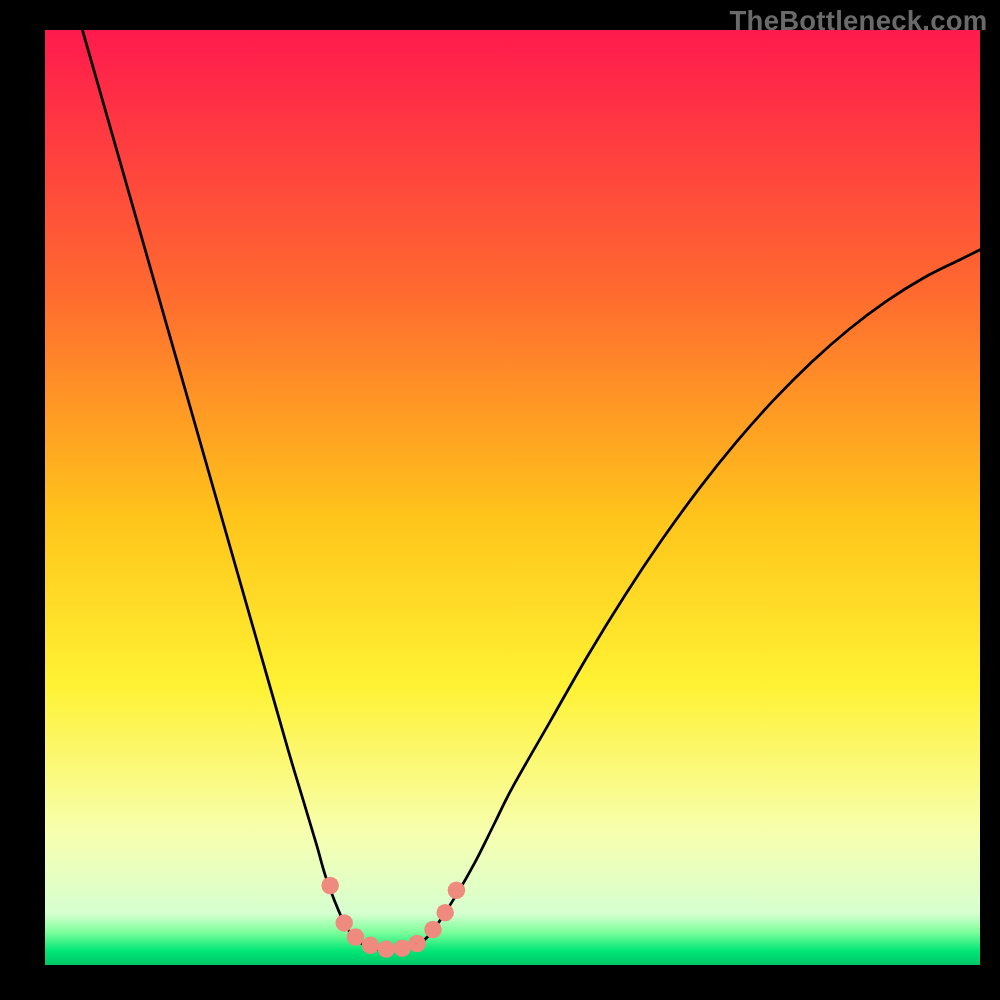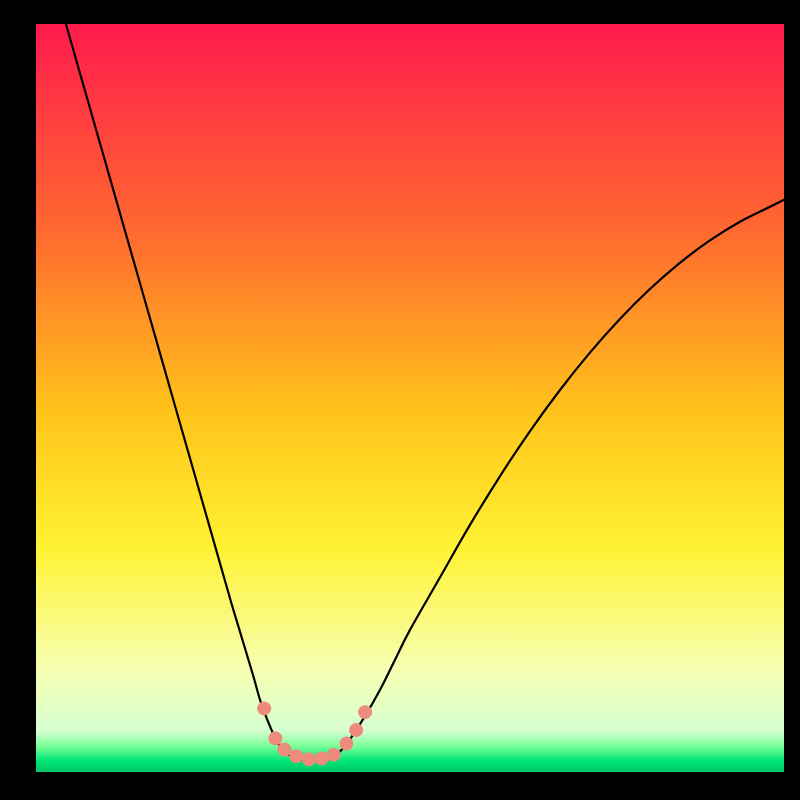--- a/index.html
+++ b/index.html
@@ -66,13 +66,14 @@
           <circle cx="260.30" cy="732.29" r="7" class="dot" style="fill: rgb(239, 138, 126);"></circle>
           <circle cx="273.02" cy="735.28" r="7" class="dot" style="fill: rgb(239, 138, 126);"></circle>
           <circle cx="285.74" cy="734.54" r="7" class="dot" style="fill: rgb(239, 138, 126);"></circle>
           <circle cx="297.70" cy="730.80" r="7" class="dot" style="fill: rgb(239, 138, 126);"></circle>
           <circle cx="310.42" cy="719.58" r="7" class="dot" style="fill: rgb(239, 138, 126);"></circle>
           <circle cx="320.14" cy="706.11" r="7" class="dot" style="fill: rgb(239, 138, 126);"></circle>
           <circle cx="329.12" cy="688.16" r="7" class="dot" style="fill: rgb(239, 138, 126);"></circle>
         </g>
     </svg>
   </div>
+  <div class="watermark">TheBottleneck.com</div>
 </div>
 
 </body></html>

